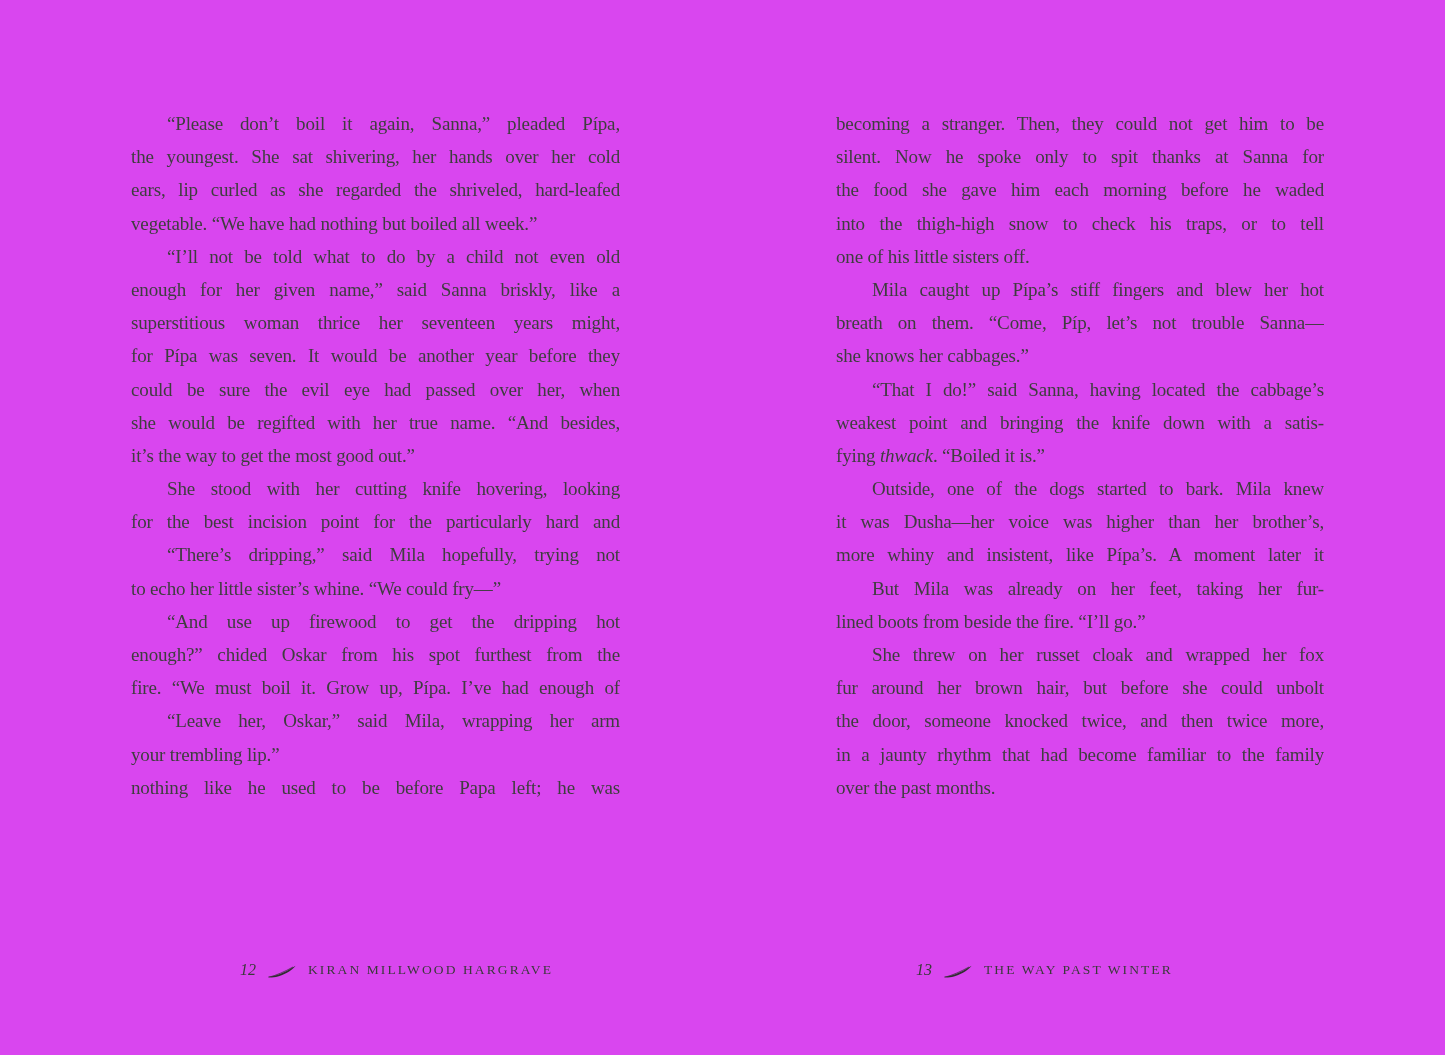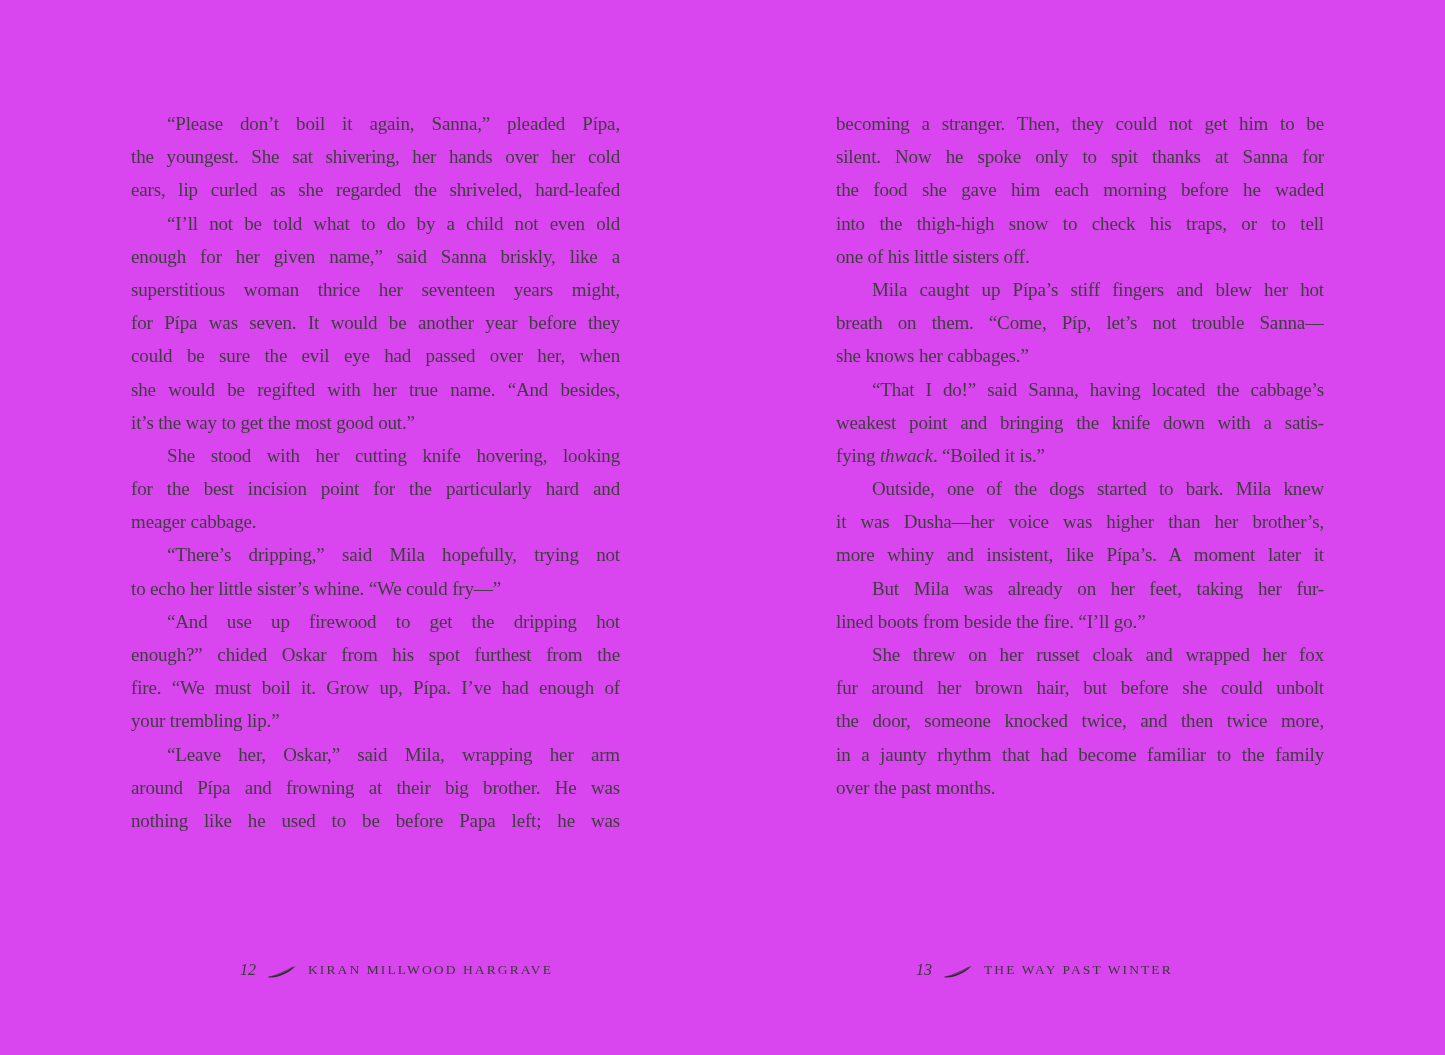--- a/index.html
+++ b/index.html
@@ -67,38 +67,37 @@
 </head>
 <body>
 
 <div class="spread">
 
   <section>
     <div class="body-text body-text-left" id="left-text">
         <div class="line indent">“Please don’t boil it again, Sanna,” pleaded Pípa,</div>
         <div class="line">the youngest. She sat shivering, her hands over her cold</div>
         <div class="line">ears, lip curled as she regarded the shriveled, hard-leafed</div>
+        <div class="line para-end">vegetable. “We have had nothing but boiled all week.”</div>
         <div class="line indent">“I’ll not be told what to do by a child not even old</div>
         <div class="line">enough for her given name,” said Sanna briskly, like a</div>
         <div class="line">superstitious woman thrice her seventeen years might,</div>
         <div class="line">for Pípa was seven. It would be another year before they</div>
         <div class="line">could be sure the evil eye had passed over her, when</div>
         <div class="line">she would be regifted with her true name. “And besides,</div>
         <div class="line para-end">it’s the way to get the most good out.”</div>
         <div class="line indent">She stood with her cutting knife hovering, looking</div>
         <div class="line">for the best incision point for the particularly hard and</div>
-        <div class="line para-end">meager cabbage.</div>
         <div class="line indent">“There’s dripping,” said Mila hopefully, trying not</div>
         <div class="line para-end">to echo her little sister’s whine. “We could fry—”</div>
         <div class="line indent">“And use up firewood to get the dripping hot</div>
         <div class="line">enough?” chided Oskar from his spot furthest from the</div>
         <div class="line">fire. “We must boil it. Grow up, Pípa. I’ve had enough of</div>
+        <div class="line indent">“Leave her, Oskar,” said Mila, wrapping her arm</div>
         <div class="line para-end">your trembling lip.”</div>
-        <div class="line indent">“Leave her, Oskar,” said Mila, wrapping her arm</div>
-        <div class="line">around Pípa and frowning at their big brother. He was</div>
         <div class="line">nothing like he used to be before Papa left; he was</div>
       </div>
     <footer class="footer footer-left">
       <span class="pagenum">12</span>
       <span class="feather">
         <svg width="30" height="13" viewBox="0 0 30 13">
           <path d="M1 11.8 C 7.5 11.4, 15.5 9.2, 28.6 0.8 C 24.4 6.2, 16.5 10.4, 9 11.9 C 6 12.5, 3 12.6, 1 11.8 Z" fill="#2e2e2e"></path>
           <path d="M1.5 12.3 C 9 10.5, 18 6.5, 26 2" stroke="#2e2e2e" stroke-width="0.7" fill="none"></path>
         </svg>
       </span>

